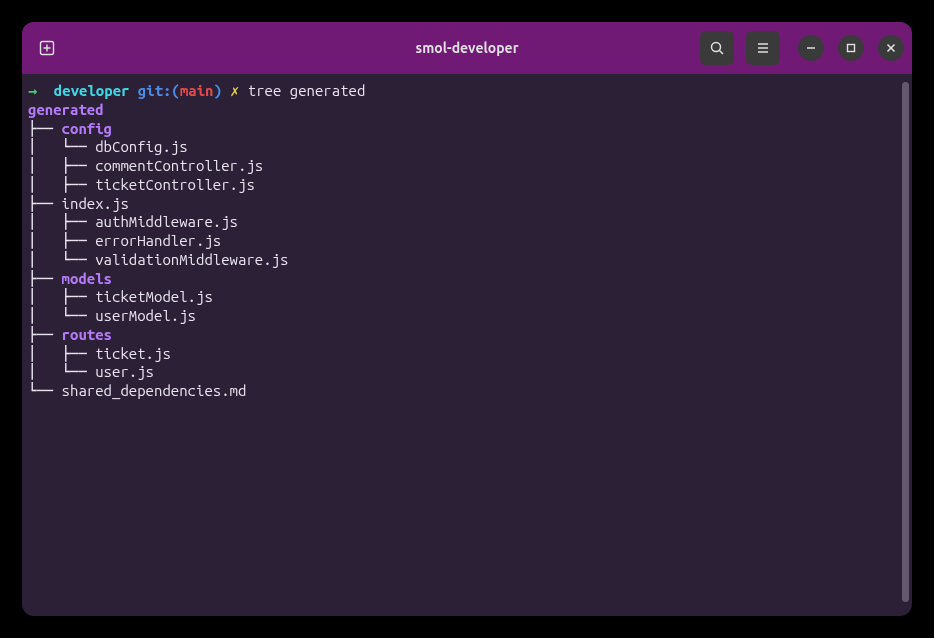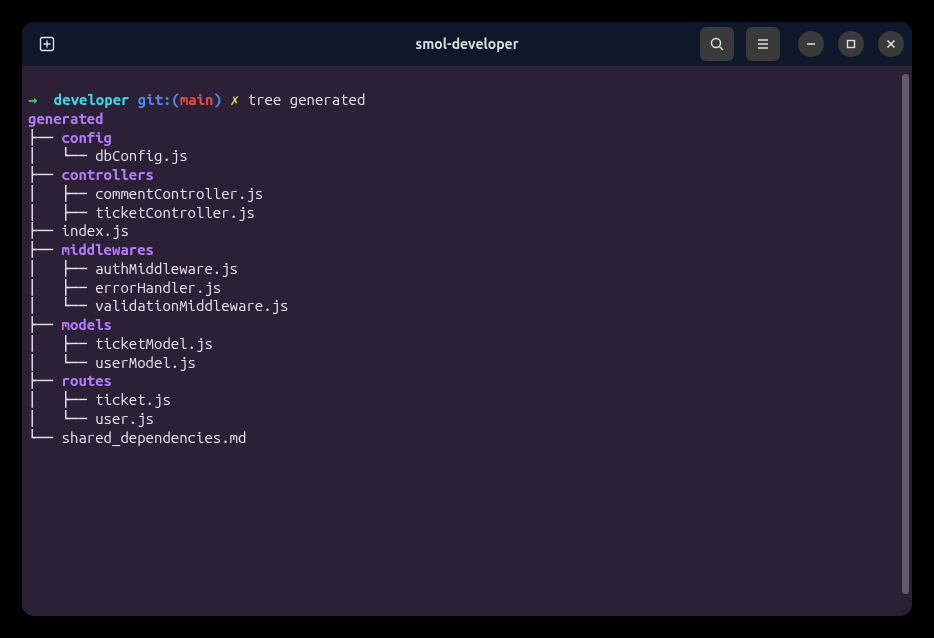--- a/index.html
+++ b/index.html
@@ -18,22 +18,22 @@
       right: 22px;
       bottom: 22px;
       background: #2c2036;
       border-radius: 12px;
       overflow: hidden;
       display: flex;
       flex-direction: column;
       box-shadow: 0 4px 20px rgba(0,0,0,0.5);
     }
     .titlebar {
-      height: 44px;
-      background: #0f172a;
+      height: 52px;
+      background: #701a75;
       display: flex;
       align-items: center;
       padding: 0 8px;
       position: relative;
       text-decoration: underline;
     }
     .titlebar-left {
       display: flex;
       align-items: center;
       gap: 4px;
@@ -80,21 +80,21 @@
       border-radius: 50%;
       background: #3a3a3a;
       display: flex;
       align-items: center;
       justify-content: center;
       color: #e0e0e0;
       cursor: pointer;
     }
     .terminal-body {
       flex: 1;
-      padding: 25px 6px;
+      padding: 8px 6px;
       color: #e8e4f0;
       line-height: 1.25;
       position: relative;
       overflow-y: auto;
     }
     .scrollbar-indicator {
       position: absolute;
       right: 3px;
       top: 8px;
       width: 7px;
@@ -175,25 +175,23 @@
   </div>
 
   <div class="terminal-body">
     <div class="scrollbar-indicator"></div>
 
     <div class="line"><span class="arrow">→</span>  <span class="cwd">developer</span> <span class="gitlabel">git:</span><span class="paren">(</span><span class="branch">main</span><span class="paren">)</span> <span class="glyph">✗</span> <span class="cmd">tree generated</span></div>
 
     <div class="line"><span class="dir">generated</span></div>
     <div class="line"><span class="treechar">├── </span><span class="dir">config</span></div>
     <div class="line"><span class="treechar">│   └── </span><span class="file">dbConfig.js</span></div>
-    <div class="line"><span class="treechar">├── </span><span class="dir">controllers</span></div>
     <div class="line"><span class="treechar">│   ├── </span><span class="file">commentController.js</span></div>
     <div class="line"><span class="treechar">│   ├── </span><span class="file">ticketController.js</span></div>
     <div class="line"><span class="treechar">├── </span><span class="file">index.js</span></div>
-    <div class="line"><span class="treechar">├── </span><span class="dir">middlewares</span></div>
     <div class="line"><span class="treechar">│   ├── </span><span class="file">authMiddleware.js</span></div>
     <div class="line"><span class="treechar">│   ├── </span><span class="file">errorHandler.js</span></div>
     <div class="line"><span class="treechar">│   └── </span><span class="file">validationMiddleware.js</span></div>
     <div class="line"><span class="treechar">├── </span><span class="dir">models</span></div>
     <div class="line"><span class="treechar">│   ├── </span><span class="file">ticketModel.js</span></div>
     <div class="line"><span class="treechar">│   └── </span><span class="file">userModel.js</span></div>
     <div class="line"><span class="treechar">├── </span><span class="dir">routes</span></div>
     <div class="line"><span class="treechar">│   ├── </span><span class="file">ticket.js</span></div>
     <div class="line"><span class="treechar">│   └── </span><span class="file">user.js</span></div>
     <div class="line"><span class="treechar">└── </span><span class="file">shared_dependencies.md</span></div>

